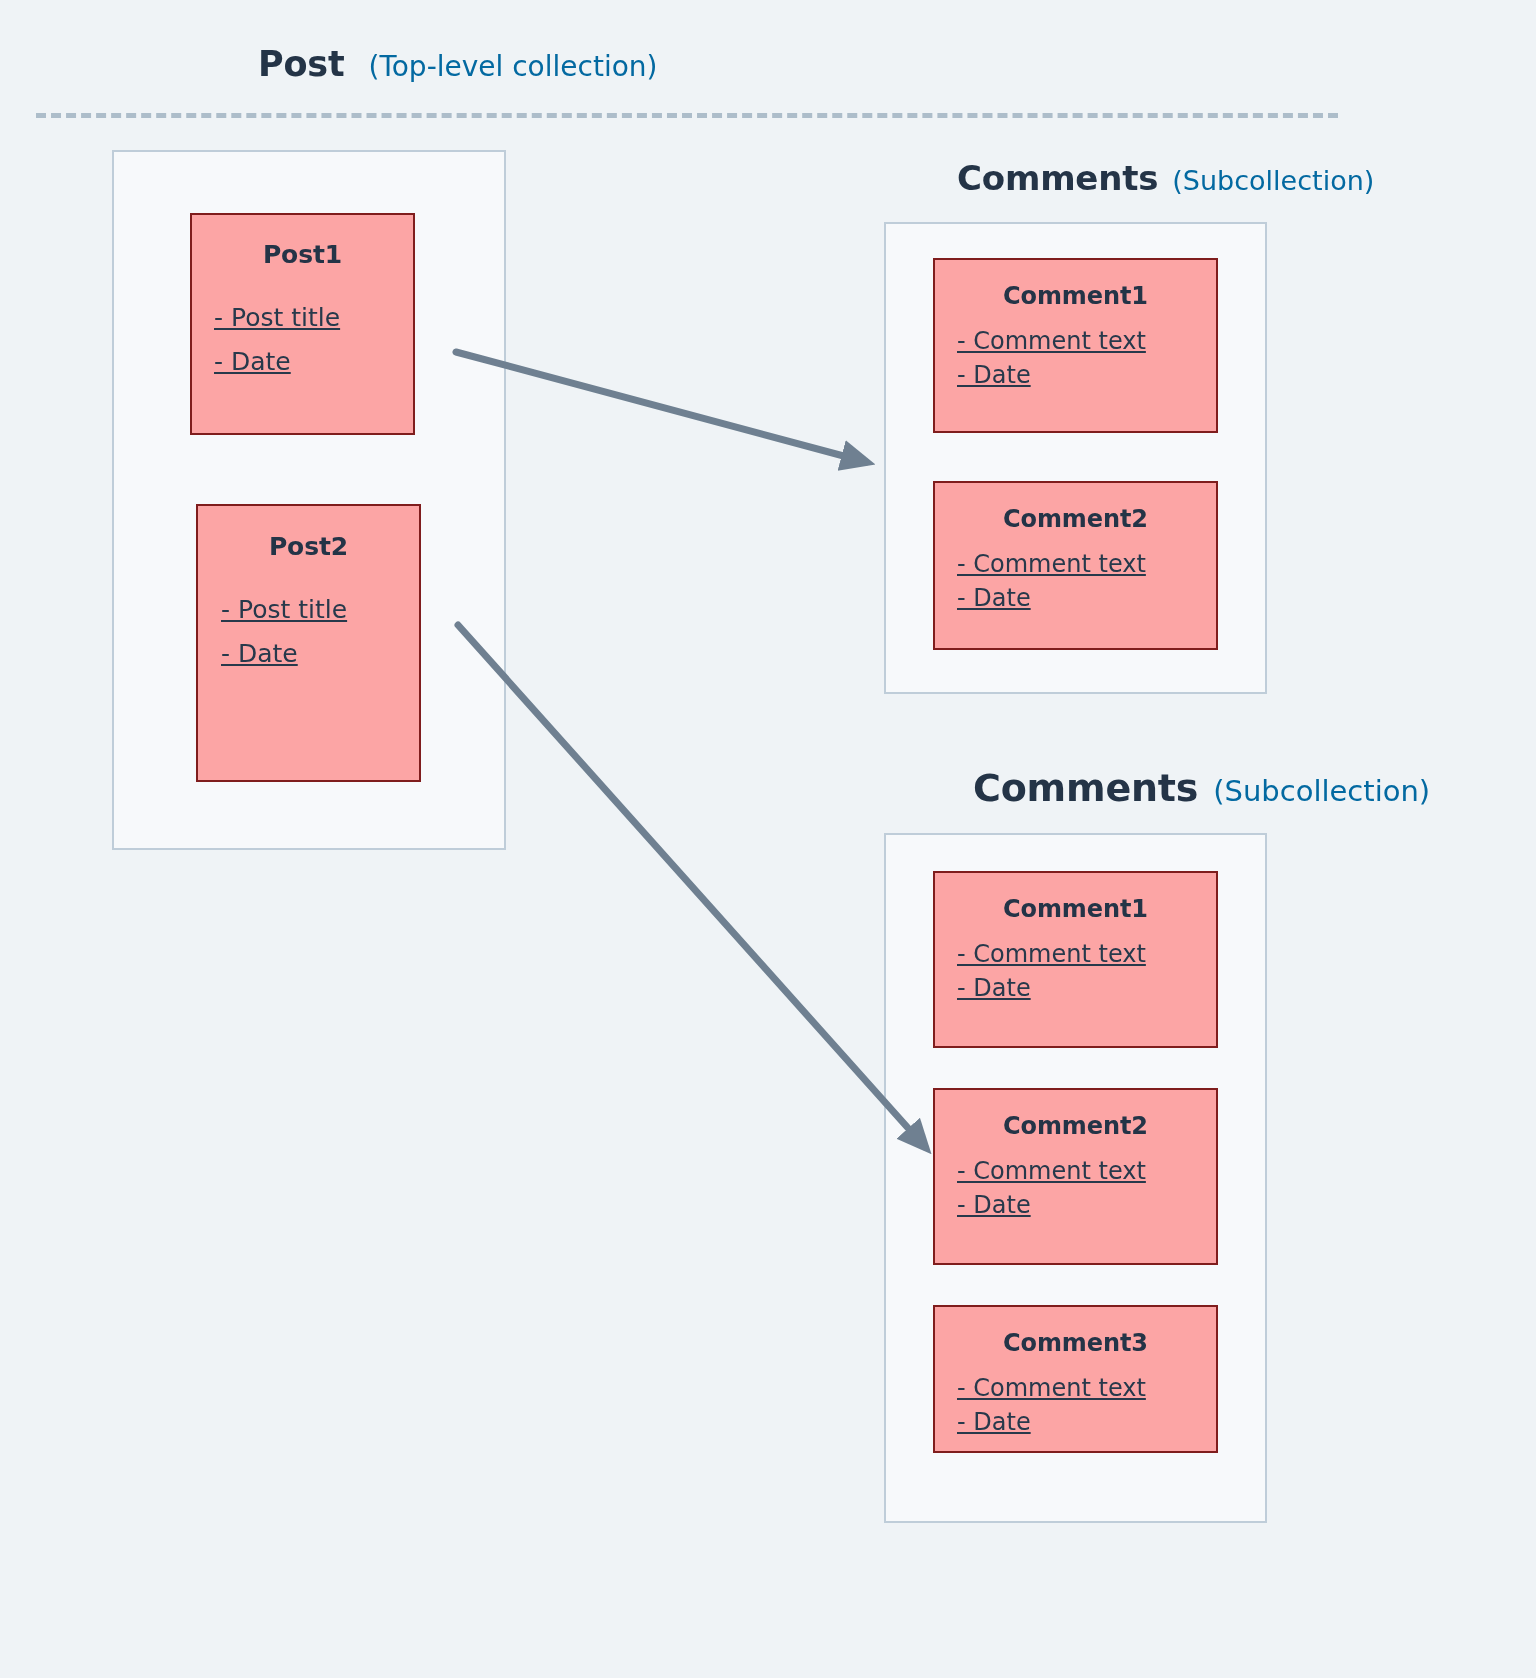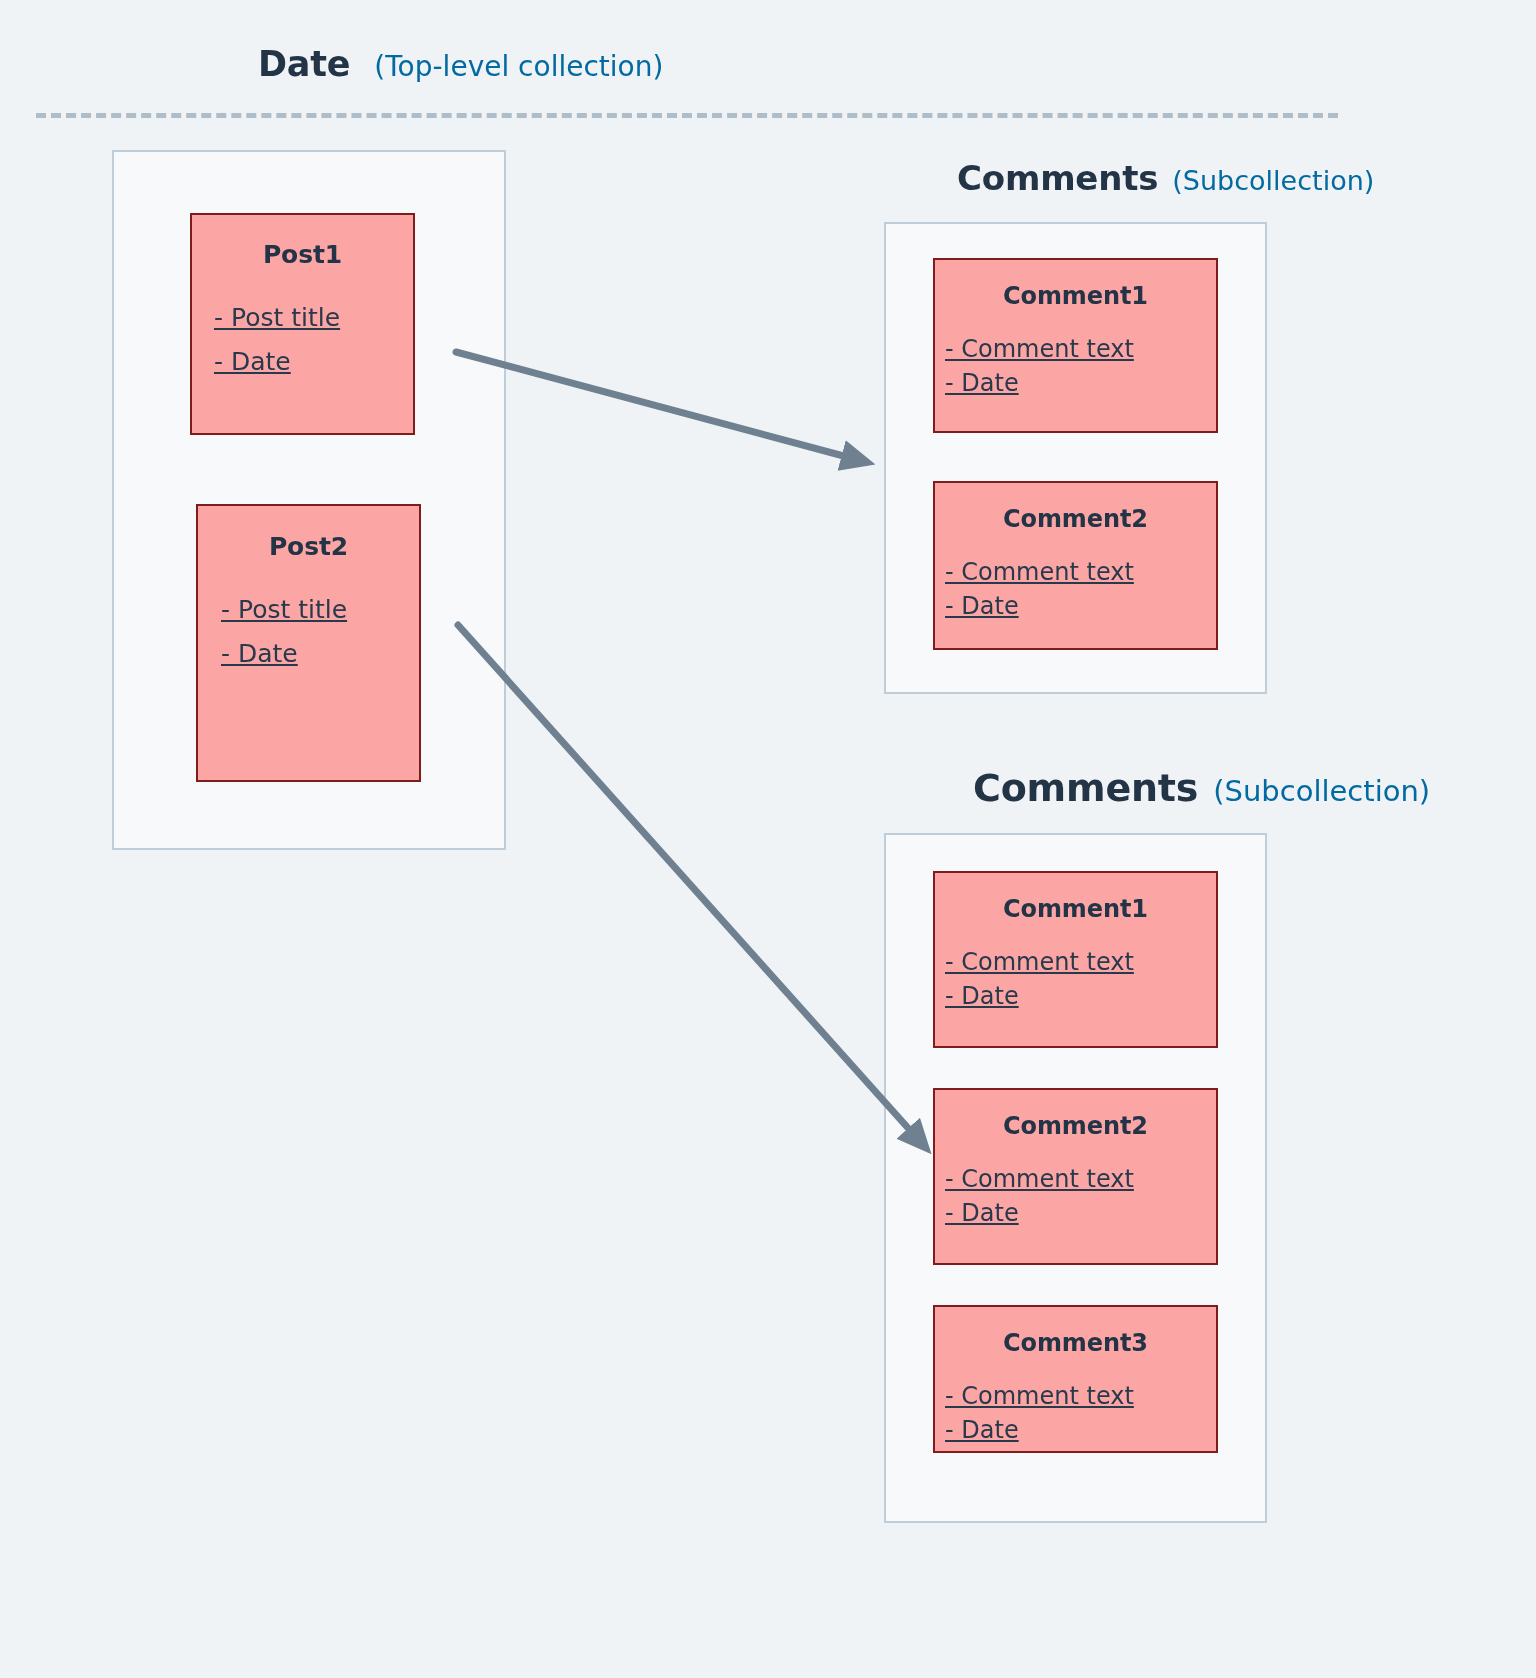--- a/index.html
+++ b/index.html
@@ -102,38 +102,38 @@
 
   
   #comment-card-1a { left: 933px; top: 258px; width: 285px; height: 175px; }
   #comment-card-1b { left: 933px; top: 481px; width: 285px; height: 169px; }
   
   #comment-card-2a { left: 933px; top: 871px; width: 285px; height: 177px; }
   #comment-card-2b { left: 933px; top: 1088px; width: 285px; height: 177px; }
   #comment-card-2c { left: 933px; top: 1305px; width: 285px; height: 148px; }
 
   .comment-card .doc-title  { font-size: 24px; margin-top: 22px; }
-  .comment-card .doc-fields { font-size: 24px; margin-top: 22px; padding-left: 10px; line-height: 1.42; }
+  .comment-card .doc-fields { font-size: 24px; margin-top: 14px; padding-left: 22px; line-height: 1.42; }
 
   
   #arrow-layer {
     position: absolute;
     left: 0; top: 0;
     width: 1536px;
     height: 1678px;
     pointer-events: none;
   }
 </style>
 </head>
 <body>
 
 <div id="stage">
 
   <div class="section-header" id="posts-header">
-    <span class="h-title">Date</span>
+    <span class="h-title">Post</span>
     <span class="h-sub">(Top-level collection)</span>
   </div>
 
   <div id="divider"></div>
 
   <div class="collection-box" id="posts-box"></div>
 
   <div class="doc-card post-card" id="post-card-1">
     <div class="doc-title">Post1</div>
     <div class="doc-fields">

